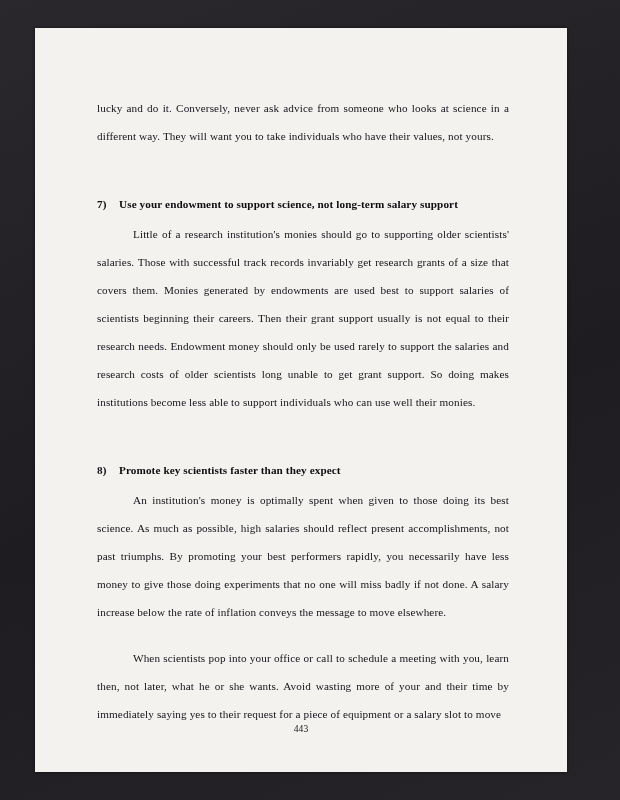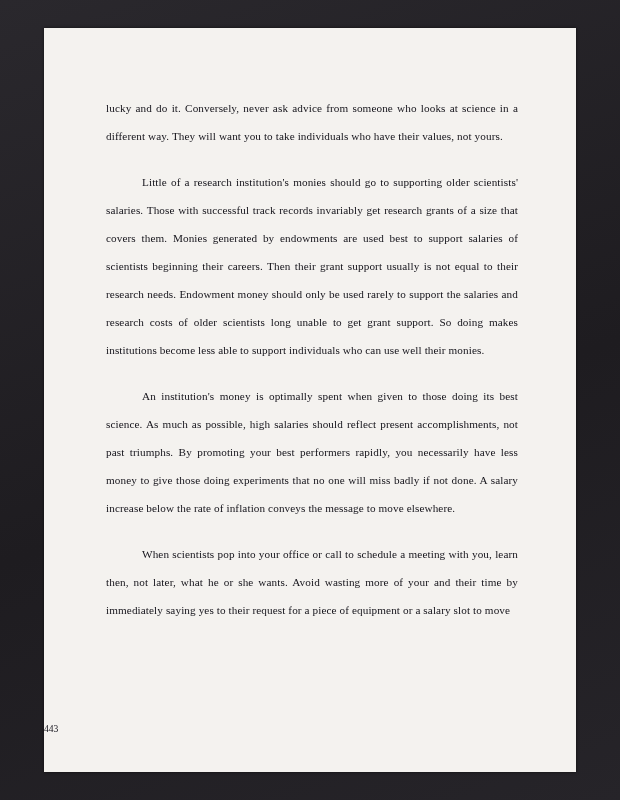--- a/index.html
+++ b/index.html
@@ -14,21 +14,21 @@
     overflow: hidden;
   }
   .backdrop {
     position: absolute;
     inset: 0;
     background: #26242a;
     background: linear-gradient(160deg, #2a282d 0%, #1e1c20 55%, #262429 100%);
   }
   .page {
     position: absolute;
-    left: 44px;
+    left: 35px;
     top: 28px;
     width: 532px;
     height: 744px;
     background: #f4f2ef;
     box-shadow: 0 0 3px rgba(0,0,0,0.6);
   }
   .sheet-inner {
     position: absolute;
     left: 62px;
     top: 66px;
@@ -62,43 +62,45 @@
   .block-gap {
     height: 14px;
   }
   .italic {
   }
   .folio {
     position: absolute;
     bottom: 38px;
     left: 0;
     right: 0;
-    text-align: left;
+    text-align: center;
     font-size: 9.6px;
     color: #191820;
     font-family: "Liberation Serif", serif;
   }
 </style>
 </head>
 <body>
 
 <div class="backdrop"></div>
 
 <div class="page">
   <div class="sheet-inner">
 
     <p class="para">lucky and do it.  Conversely, never ask advice from someone who looks at science in a different way.  They will want you to take individuals who have their values, not yours.</p>
 
     <div class="block-gap"></div>
 
+    <h3 class="heading"><span class="num">7)</span><span>Use your endowment to support science, not long-term salary support</span></h3>
 
     <p class="para"><span class="indent"></span><span>Little of a research institution's monies should go to supporting older scientists' salaries.  Those with successful track records invariably get research grants of a size that covers them.  Monies generated by endowments are used best to support salaries of scientists beginning their careers.  Then their grant support usually is not equal to their research needs.  Endowment money should only be used rarely to support the salaries and research costs of older scientists long unable to get grant support.  So doing makes institutions become less able to support individuals who can use well their monies.</span></p>
 
     <div class="block-gap"></div>
 
+    <h3 class="heading"><span class="num">8)</span><span>Promote key scientists faster than they expect</span></h3>
 
     <p class="para"><span class="indent"></span><span>An institution's money is optimally spent when given to those doing its best science.  As much as possible, high salaries should reflect present accomplishments, not past triumphs.  By promoting your best performers rapidly, you necessarily have less money to give those doing experiments that no one will miss badly if not done.  A salary increase below the rate of inflation conveys the message to move elsewhere.</span></p>
 
     <div class="block-gap"></div>
 
 
     <p class="para"><span class="indent"></span><span>When scientists pop into your office or call to schedule a meeting with you, learn then, not later, what he or she wants.  Avoid wasting more of your and their time by immediately saying </span><span class="italic">yes</span><span> to their request for a piece of equipment or a salary slot to move</span></p>
 
   </div>
 

